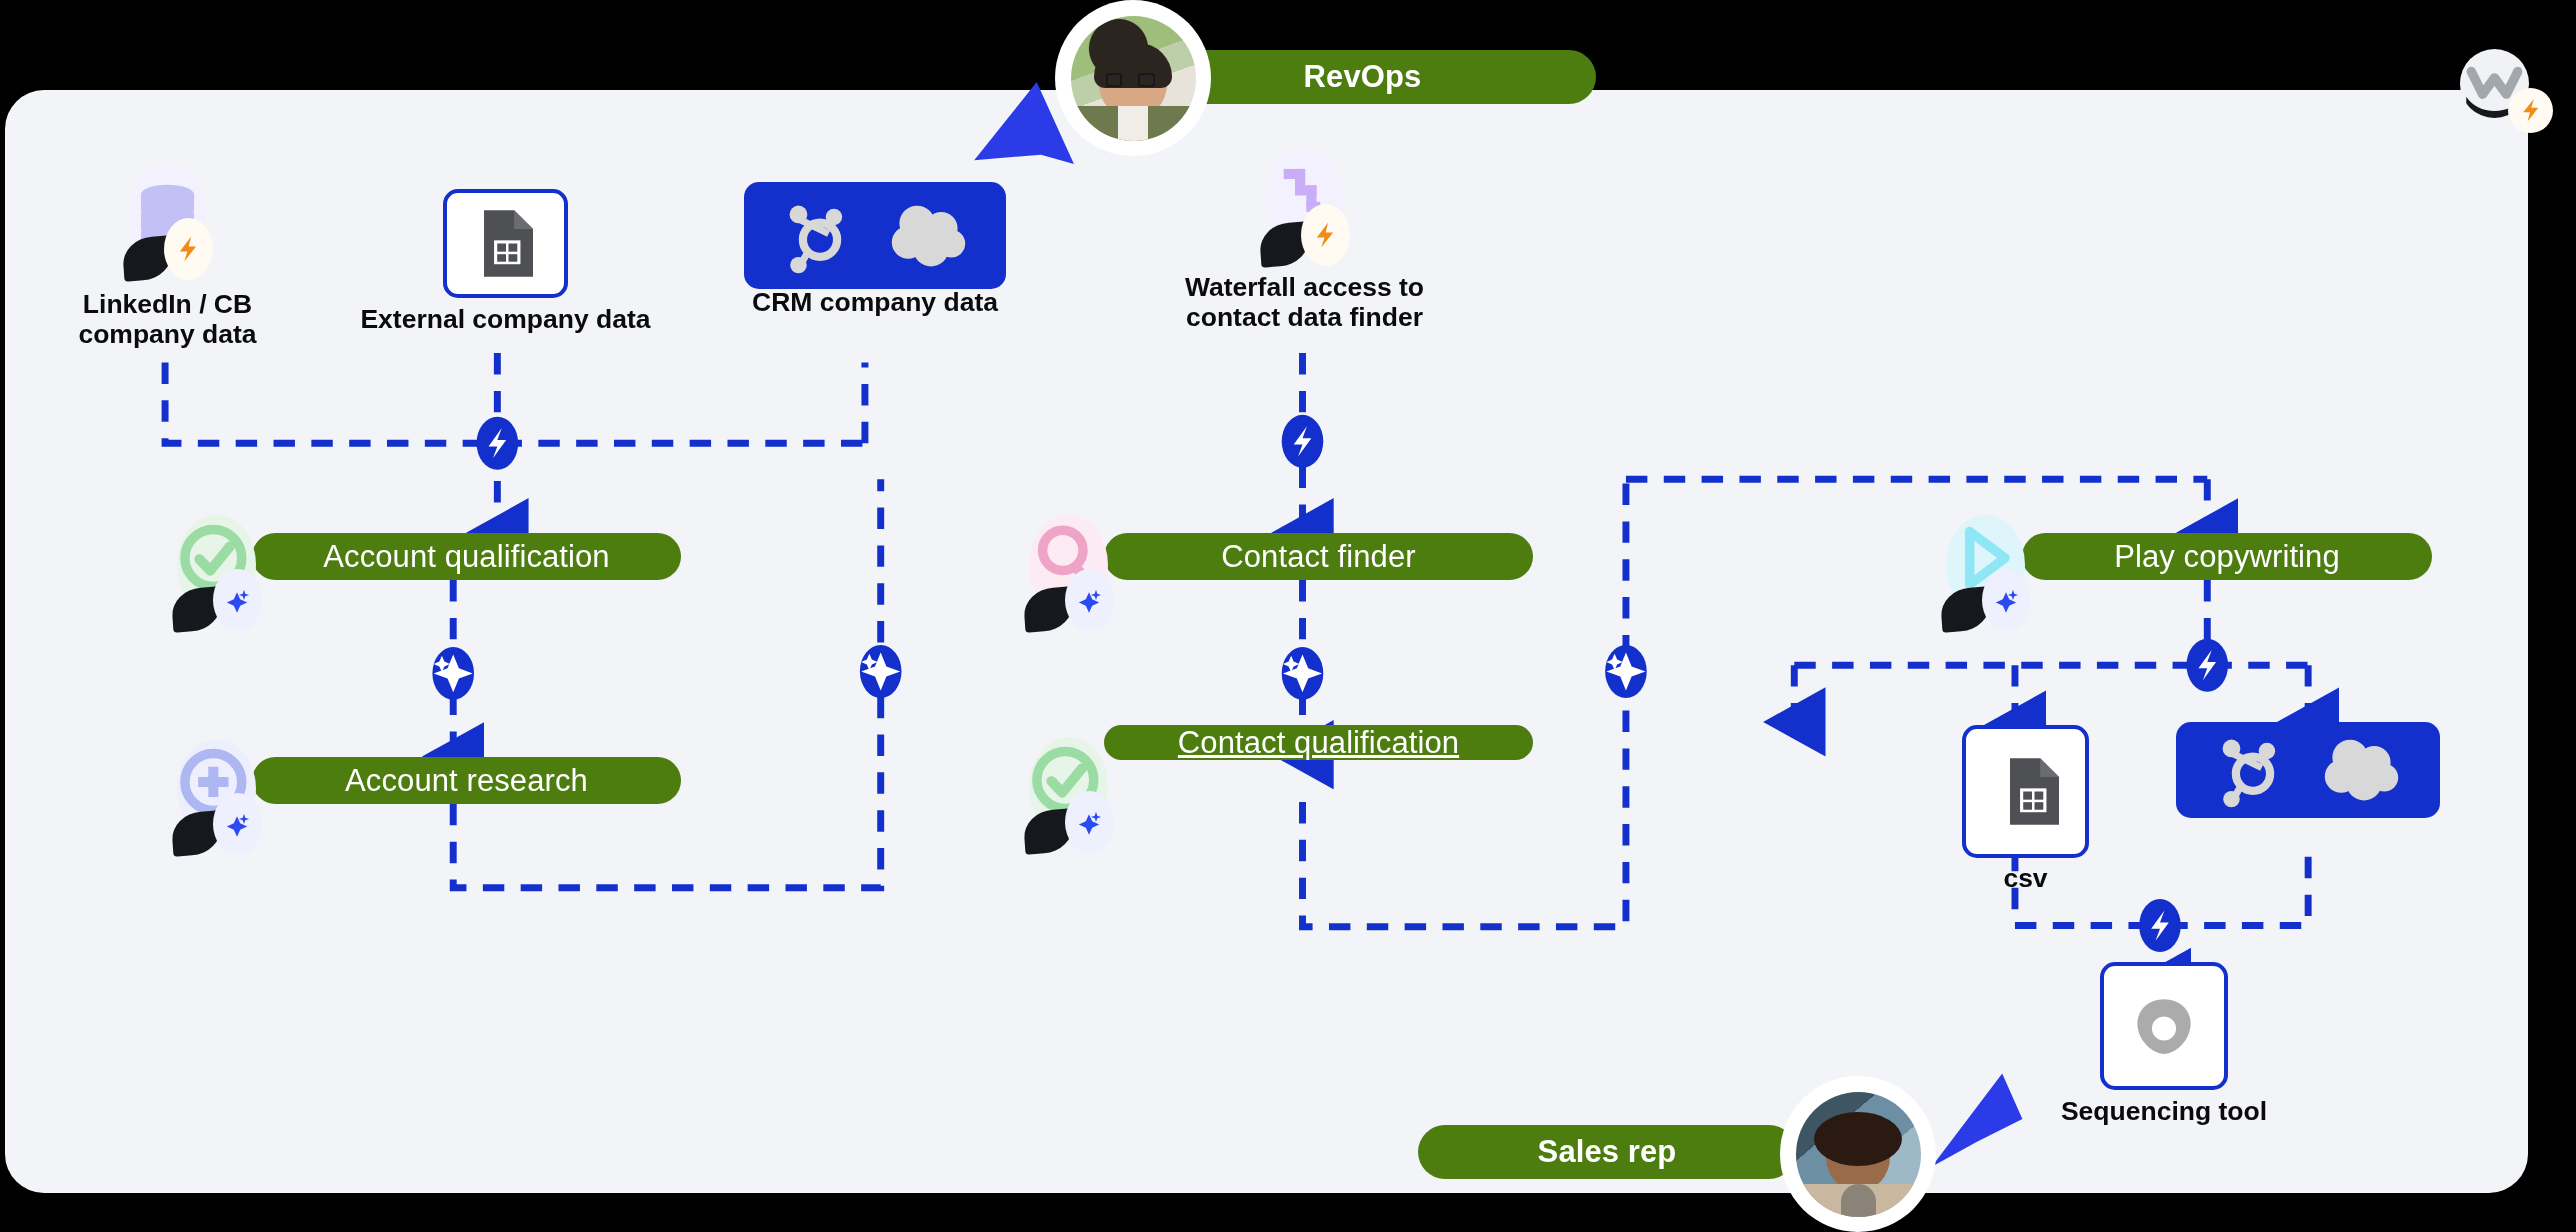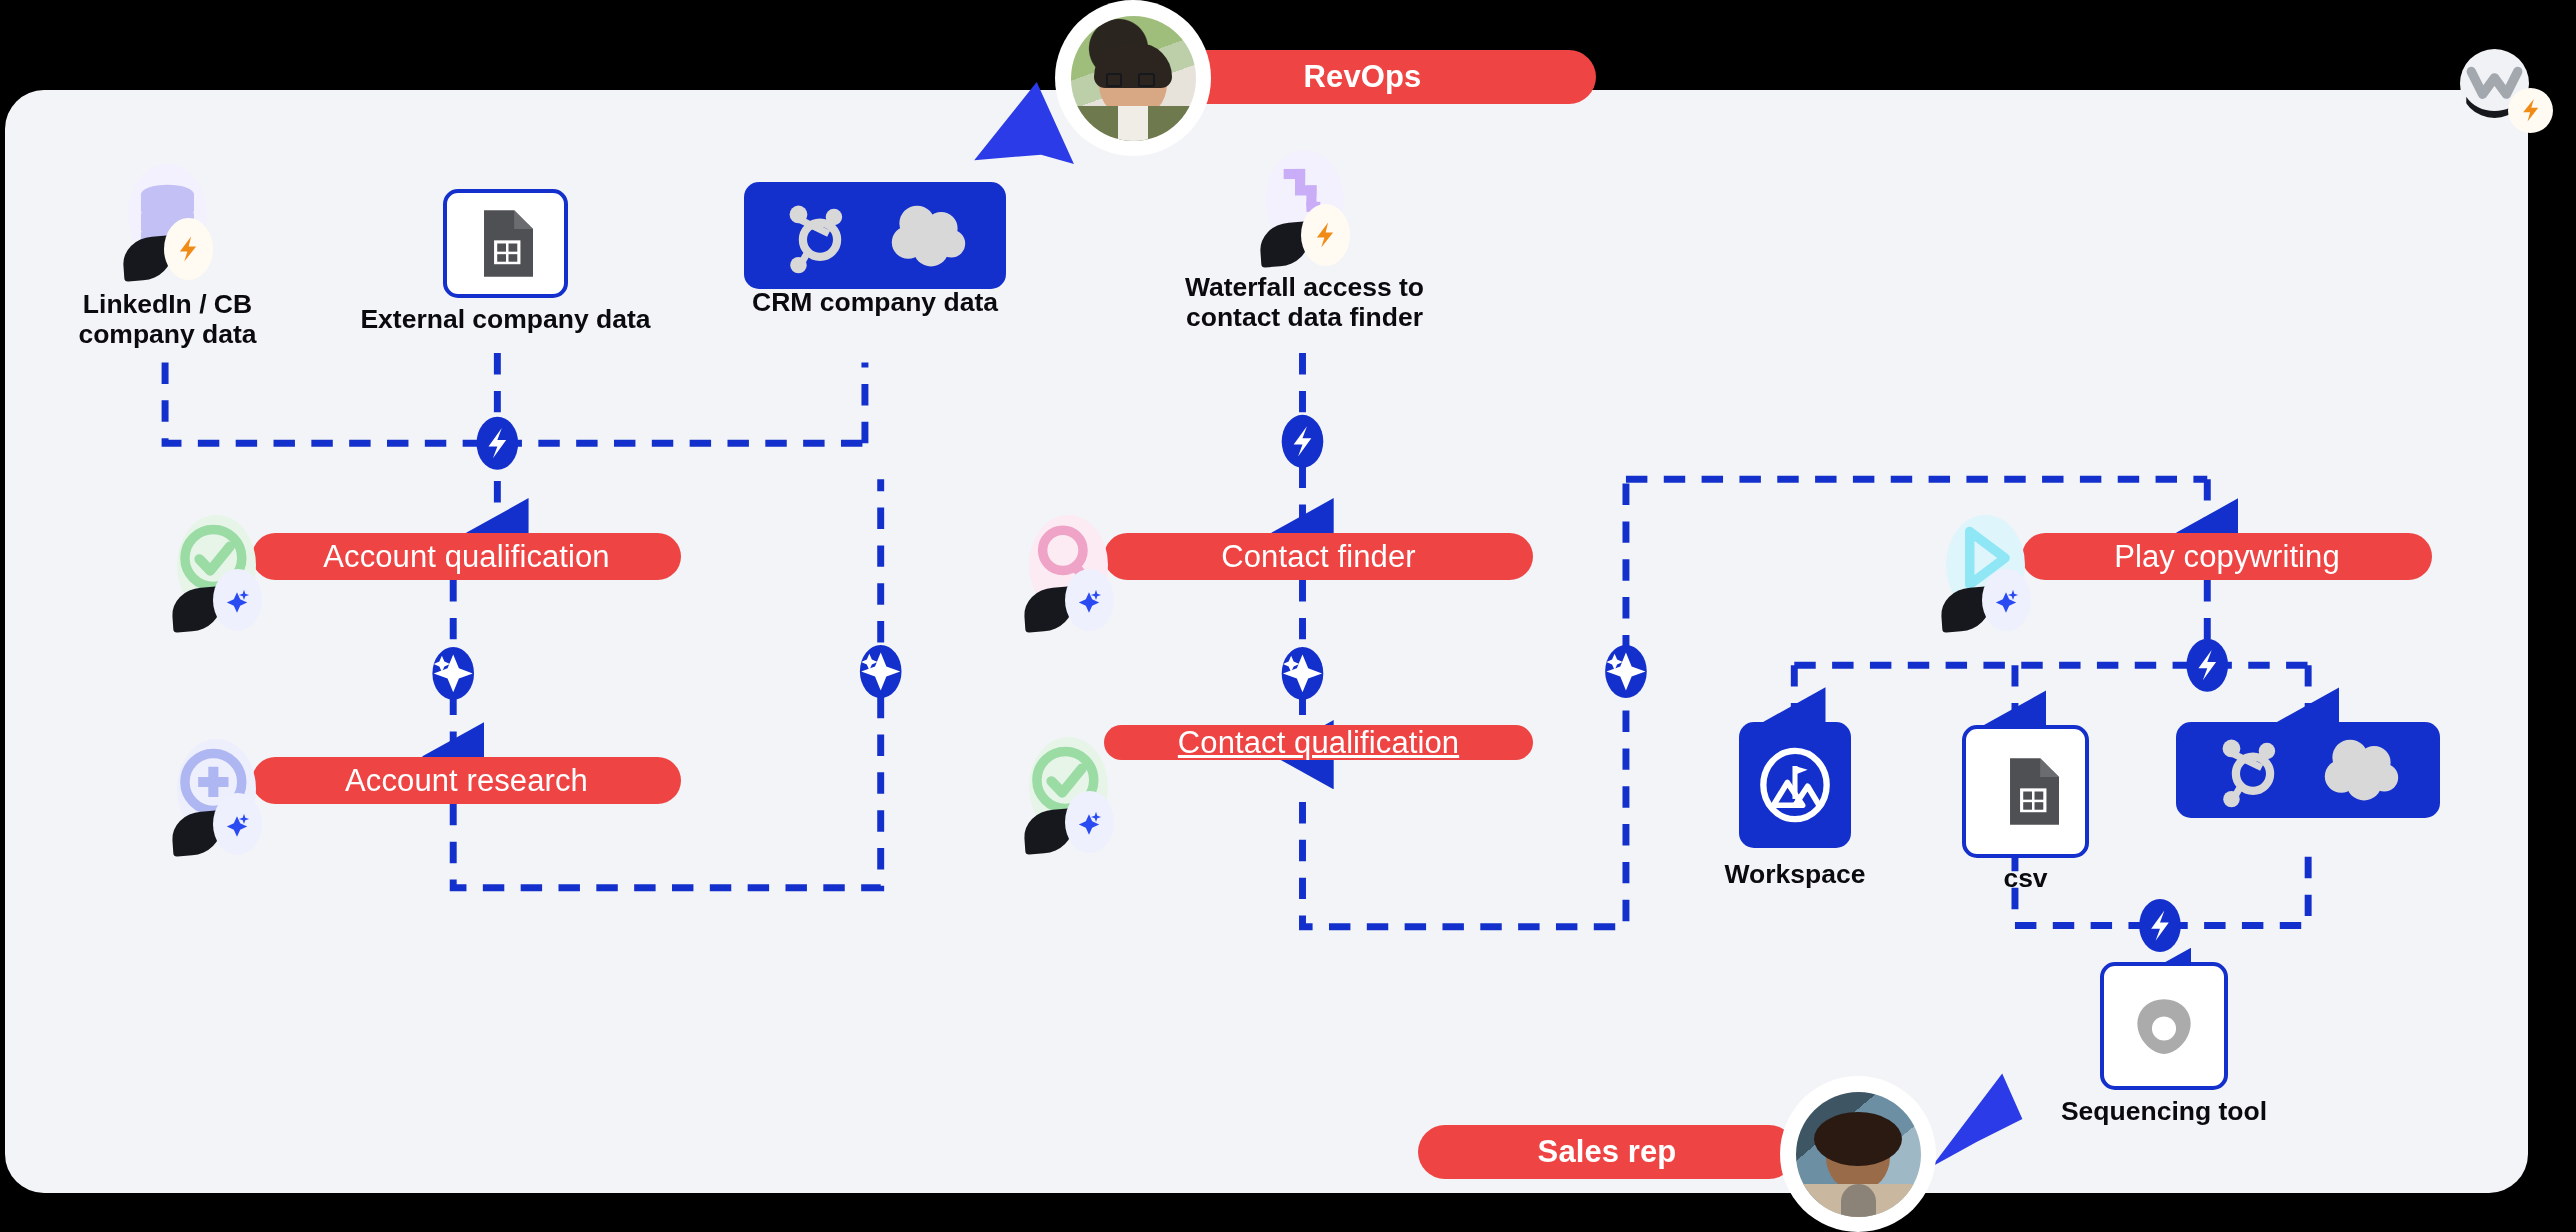--- a/index.html
+++ b/index.html
@@ -5,21 +5,21 @@
   html,body{margin:0;padding:0;background:#000;}
   body{width:2576px;height:1232px;overflow:hidden;font-family:"Liberation Sans",sans-serif;}
   #stage{position:relative;width:2576px;height:1232px;background:#000;}
 
   .canvas{position:absolute;left:5px;top:90px;width:2523px;height:1103px;
           background:#F2F4F7;border-radius:39px;}
 
   svg.wires{position:absolute;left:0;top:0;width:2576px;height:1232px;pointer-events:none;}
 
   
-  .pill{position:absolute;background:#ef4444;border-radius:630px;display:flex;
+  .pill{position:absolute;background:#4d7c0f;border-radius:630px;display:flex;
         align-items:center;justify-content:center;color:#fff;}
   .pill span{font-size:31px;font-weight:400;letter-spacing:0.1px;white-space:nowrap;}
 
   
   .tile{position:absolute;display:flex;align-items:center;justify-content:center;}
   .tile .cap{position:absolute;left:50%;transform:translateX(-50%);
              text-align:center;font-size:26.5px;font-weight:700;color:#0B0B0F;line-height:1.13;white-space:nowrap;}
 
   .sq{border-radius:15px;display:flex;align-items:center;justify-content:center;}
   .sq.blue{background:#1430CC;}
@@ -321,30 +321,20 @@
       <div class="leaf"></div>
       <div class="sparkbadge" style="right:2.5px;bottom:3.8px;">
         <svg width="28" height="28" viewBox="0 0 44 44">
           <path d="M22,10 L27,21 L38,26 L27,31 L22,42 L17,31 L6,26 L17,21 Z" fill="#2B4BF2"></path>
           <path d="M33,6 L35,12 L41,14 L35,16 L33,22 L31,16 L25,14 L31,12 Z" fill="#2B4BF2"></path>
         </svg>
       </div>
     </div>
   </div>
 
-  <div class="tile sq blue" style="left:1739px;top:722px;width:112px;height:126px;">
-    <svg width="76" height="76" viewBox="0 0 120 120">
-      <ellipse cx="60" cy="60" rx="50" ry="54" fill="none" stroke="#fff" stroke-width="10"></ellipse>
-      <path d="M60,30 L60,82" stroke="#fff" stroke-width="8"></path>
-      <path d="M60,30 L80,36 L60,44 Z" fill="#fff"></path>
-      <path d="M26,92 L48,56 L72,92 Z" fill="none" stroke="#fff" stroke-width="9" stroke-linejoin="round"></path>
-      <path d="M60,92 L80,62 L98,92" fill="none" stroke="#fff" stroke-width="9" stroke-linejoin="round"></path>
-    </svg>
-    <div class="cap" style="top:138px;"><span>Workspace</span></div>
-  </div>
 
   <div class="tile sq white" style="left:1962px;top:725px;width:107px;height:125px;padding-left:12px;">
     <svg width="54" height="67" viewBox="0 0 86 106">
       <path d="M8,0 h48 l30,30 v76 h-78 Z" fill="#4F5054"></path>
       <path d="M56,0 l30,30 h-30 Z" fill="#6B6C70"></path>
       <rect x="24" y="48" width="42" height="38" fill="#fff"></rect>
       <rect x="29" y="53" width="14" height="13" fill="#4F5054"></rect>
       <rect x="47" y="53" width="14" height="13" fill="#4F5054"></rect>
       <rect x="29" y="70" width="14" height="12" fill="#4F5054"></rect>
       <rect x="47" y="70" width="14" height="12" fill="#4F5054"></rect>

